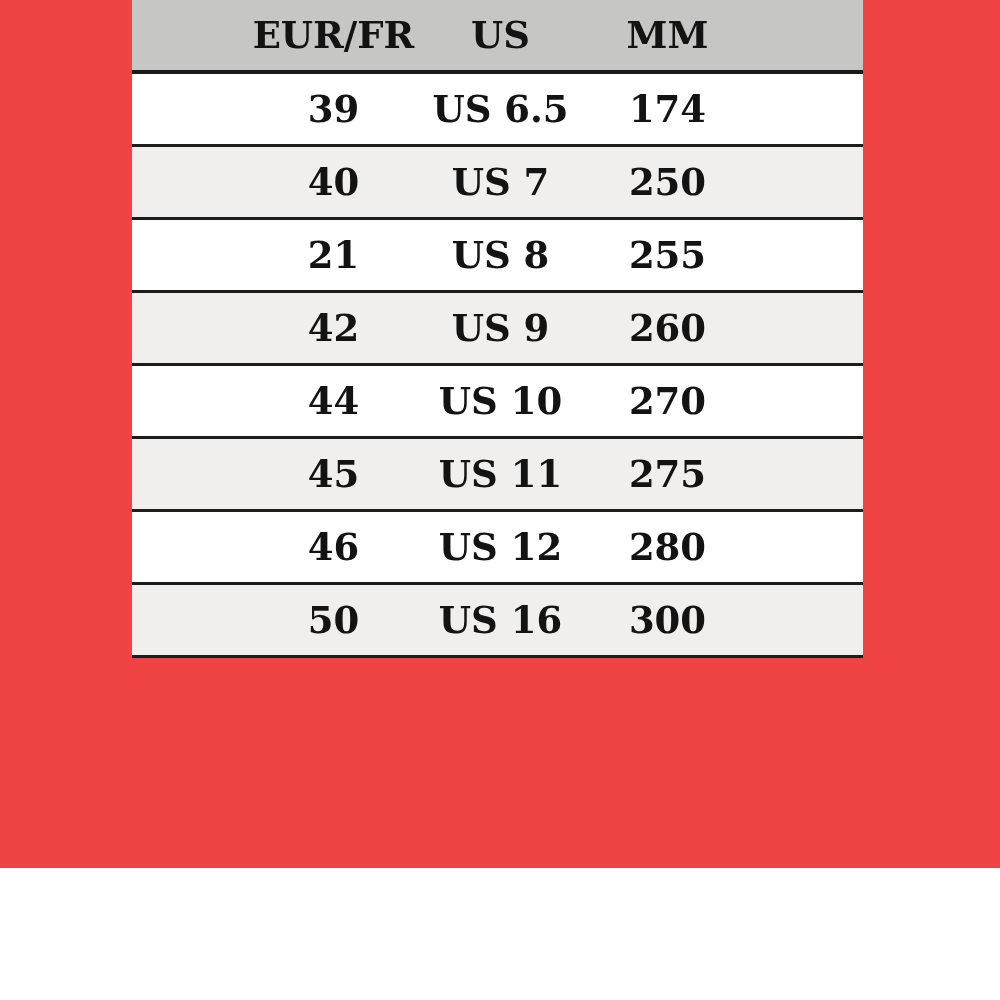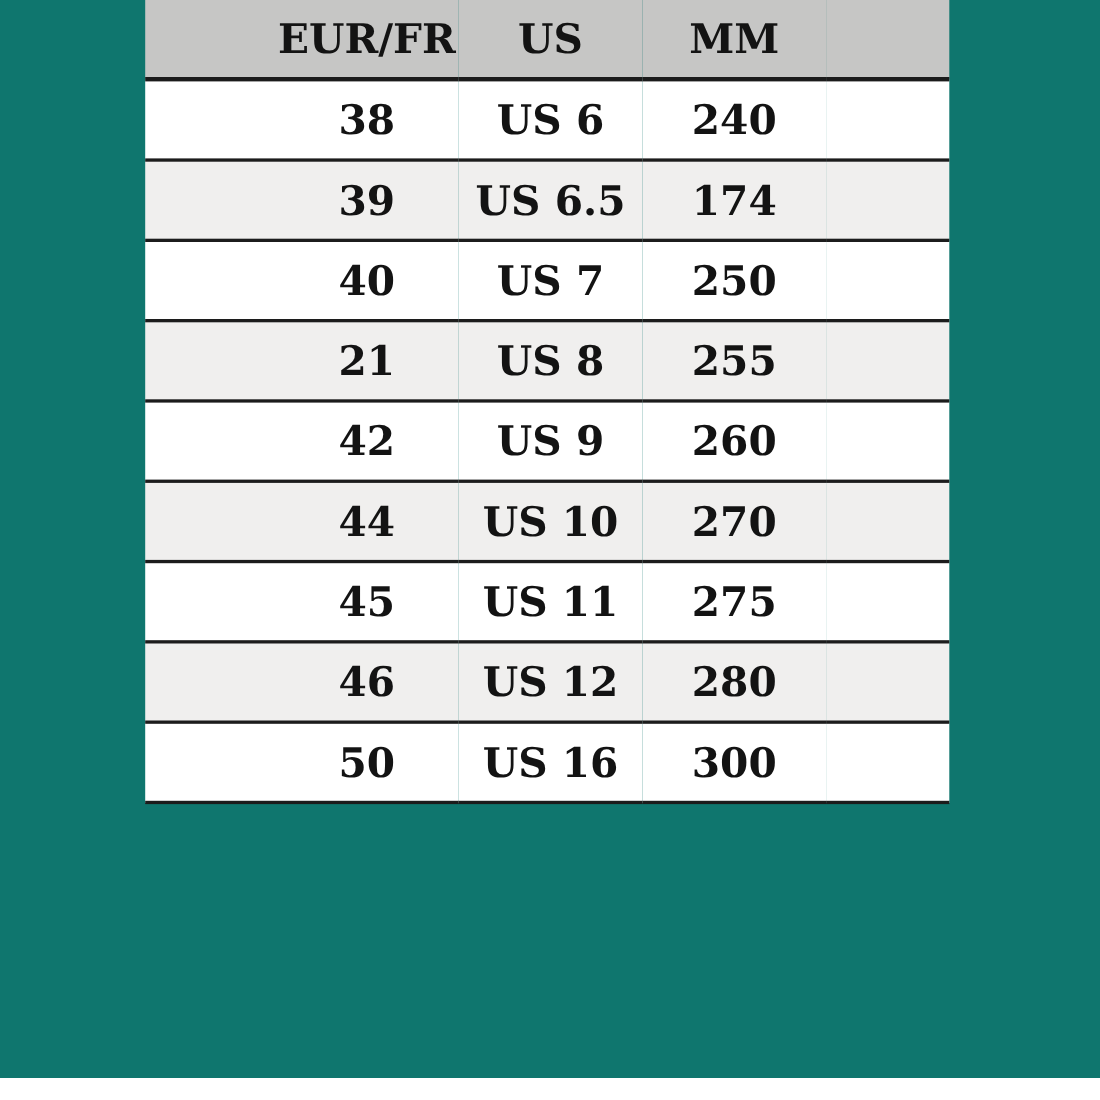--- a/index.html
+++ b/index.html
@@ -6,22 +6,22 @@
     margin: 0;
     padding: 0;
     width: 1000px;
     height: 1000px;
     background: #ffffff;
     overflow: hidden;
   }
   .page {
     position: relative;
     width: 1000px;
-    height: 980px;
-    background: #0f766e;
+    height: 868px;
+    background: #ef4444;
   }
   table.size-table {
     position: absolute;
     left: 132px;
     top: 0;
     width: 731px;
     border-collapse: collapse;
     table-layout: fixed;
     font-family: "DejaVu Serif", serif;
     font-weight: 700;
@@ -76,27 +76,20 @@
         <th class="spacer"></th>
         <th>EUR/FR</th>
         <th>US</th>
         <th>MM</th>
         <th class="spacer"></th>
       </tr>
     </thead>
     <tbody id="table-body">
         <tr>
     <td class="spacer"></td>
-    <td>38</td>
-    <td>US 6</td>
-    <td>240</td>
-    <td class="spacer"></td>
-  </tr>
-        <tr>
-    <td class="spacer"></td>
     <td>39</td>
     <td>US 6.5</td>
     <td>174</td>
     <td class="spacer"></td>
   </tr>
         <tr>
     <td class="spacer"></td>
     <td>40</td>
     <td>US 7</td>
     <td>250</td>

